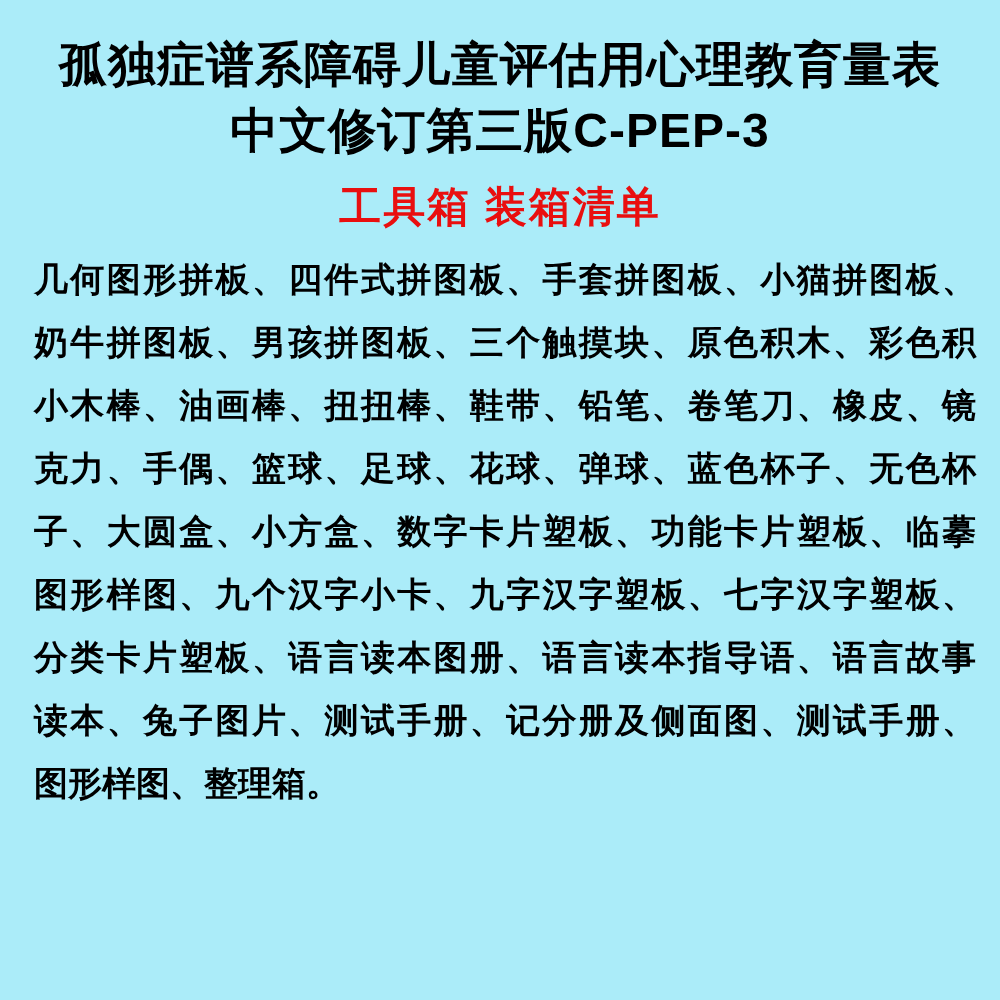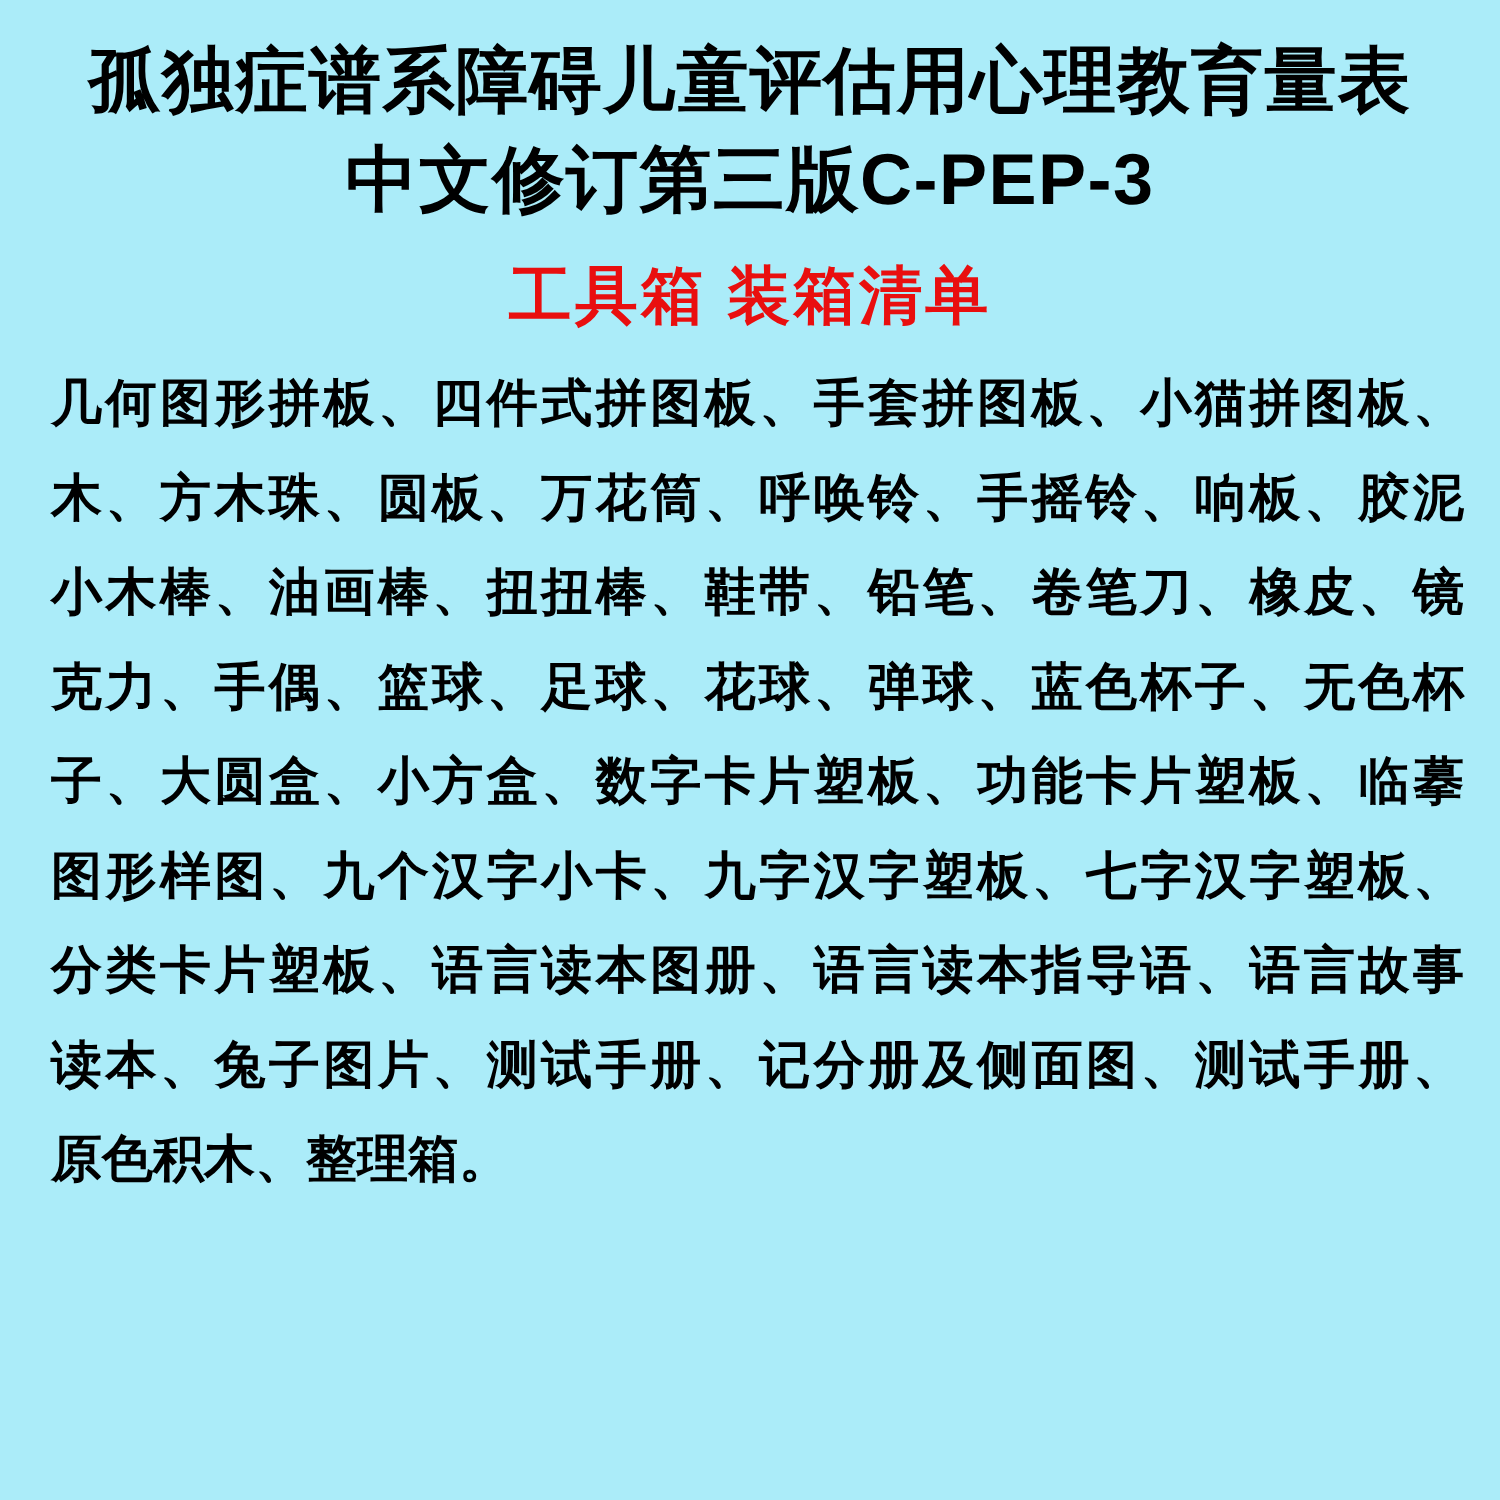--- a/index.html
+++ b/index.html
@@ -6,21 +6,21 @@
     margin: 0;
     padding: 0;
   }
   .page {
     position: relative;
     width: 1000px;
     height: 1000px;
     box-sizing: border-box;
     background: var(--background, #abecf9);
     font-family: "Liberation Sans", sans-serif;
-    padding-top: 22px;
+    padding-top: 32px;
     overflow: hidden;
   }
   .title-line {
     font-size: 48px;
     font-weight: bold;
     line-height: 66px;
     text-align: center;
     color: var(--title_text, #000000);
     letter-spacing: 1px;
     white-space: nowrap;
@@ -55,22 +55,22 @@
 <body>
 
 <div class="page">
   <div class="title-block">
     <div class="title-line">孤独症谱系障碍儿童评估用心理教育量表</div>
     <div class="title-line">中文修订第三版C-PEP-3</div>
   </div>
   <div class="subtitle">工具箱 装箱清单</div>
   <div class="body-list">
       <div class="body-line">几何图形拼板、四件式拼图板、手套拼图板、小猫拼图板、</div>
-      <div class="body-line">木、方木珠、圆板、万花筒、呼唤铃、手摇铃、响板、胶泥</div>
+      <div class="body-line">奶牛拼图板、男孩拼图板、三个触摸块、原色积木、彩色积</div>
       <div class="body-line">小木棒、油画棒、扭扭棒、鞋带、铅笔、卷笔刀、橡皮、镜</div>
       <div class="body-line">克力、手偶、篮球、足球、花球、弹球、蓝色杯子、无色杯</div>
       <div class="body-line">子、大圆盒、小方盒、数字卡片塑板、功能卡片塑板、临摹</div>
       <div class="body-line">图形样图、九个汉字小卡、九字汉字塑板、七字汉字塑板、</div>
       <div class="body-line">分类卡片塑板、语言读本图册、语言读本指导语、语言故事</div>
       <div class="body-line">读本、兔子图片、测试手册、记分册及侧面图、测试手册、</div>
-      <div class="body-line">原色积木、整理箱。</div>
+      <div class="body-line">图形样图、整理箱。</div>
     </div>
 </div>
 
 </body></html>

